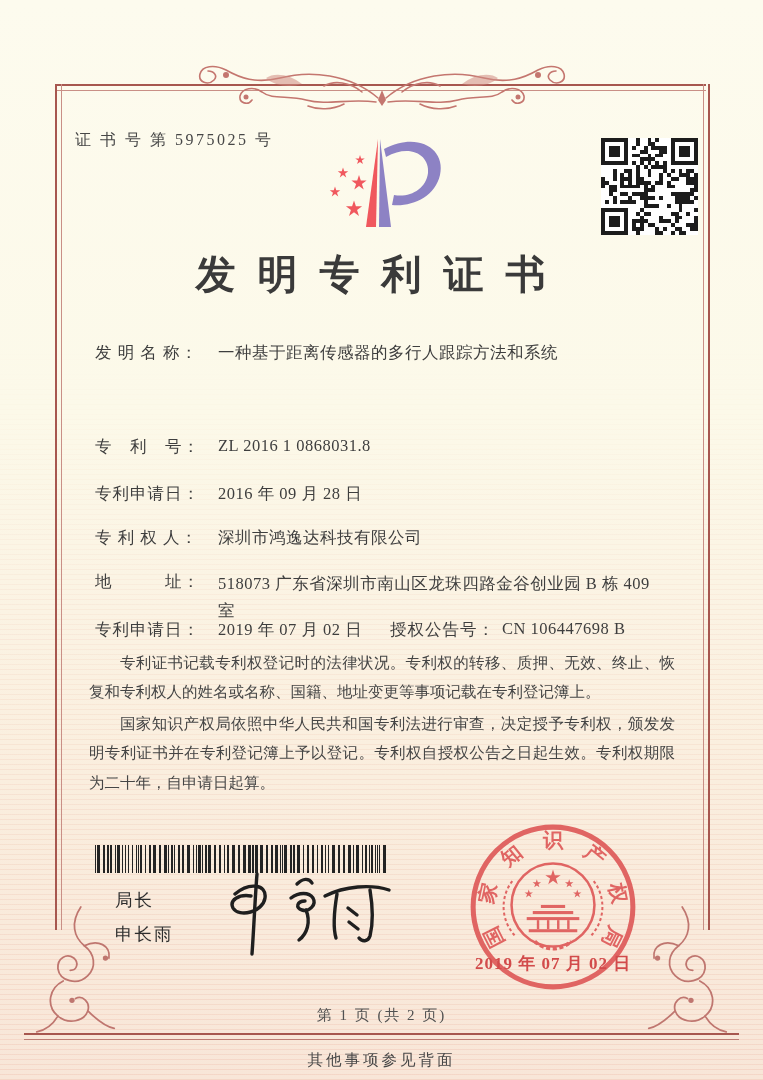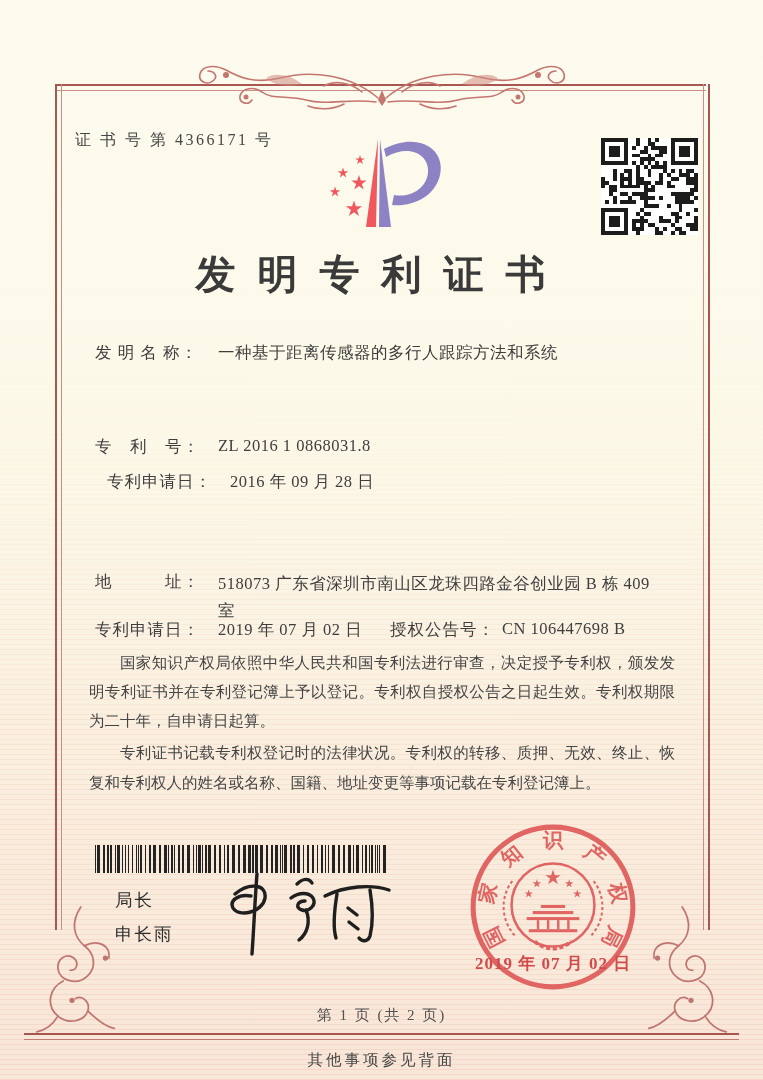--- a/index.html
+++ b/index.html
@@ -86,21 +86,21 @@
         <path d="M64,44 C80,36 94,44 92,58"></path>
         <path d="M40,84 C24,92 20,112 34,124 C46,134 64,130 68,118 C71,108 62,100 54,104"></path>
         <path d="M68,118 C78,128 88,136 98,138"></path>
         <path d="M34,124 C28,134 20,140 10,142"></path>
         <circle cx="88" cy="58" r="3" fill="#b96a64" stroke="none"></circle>
         <circle cx="50" cy="106" r="3" fill="#b96a64" stroke="none"></circle>
       </g>
     </svg>
   </div>
 
-  <div class="abs cert-no">证 书 号 第 4366171 号</div>
+  <div class="abs cert-no">证 书 号 第 5975025 号</div>
 
   <div class="abs" style="left:326px; top:127px;">
     <svg width="130" height="113" viewBox="0 0 130 113">
       <defs>
         <path id="star5" d="M0,-1 L0.225,-0.31 L0.951,-0.31 L0.363,0.118 L0.588,0.809 L0,0.382 L-0.588,0.809 L-0.363,0.118 L-0.951,-0.31 L-0.225,-0.31 Z"></path>
       </defs>
       <g fill="#f0585e">
         <use href="#star5" transform="translate(34,33) scale(5)"></use>
         <use href="#star5" transform="translate(17,46) scale(5.5)"></use>
         <use href="#star5" transform="translate(33,56) scale(8)"></use>
@@ -324,36 +324,39 @@
   </div>
 
   <div class="abs title">发明专利证书</div>
 
   <div class="frow" style="top:342px;">
     <span class="flabel">发 明 名 称：</span><span class="fval">一种基于距离传感器的多行人跟踪方法和系统</span>
   </div>
   <div class="frow" style="top:436px;">
     <span class="flabel">专　利　号：</span><span class="fval">ZL 2016 1 0868031.8</span>
   </div>
-  <div class="frow" style="top:471px;margin-left:12px;">
+  <div class="frow" style="top:483px;">
     <span class="flabel">专利申请日：</span><span class="fval">2016 年 09 月 28 日</span>
+  </div>
+  <div class="frow" style="top:527px;">
+    <span class="flabel">专 利 权 人：</span><span class="fval">深圳市鸿逸达科技有限公司</span>
   </div>
   <div class="frow" style="top:571px;">
     <span class="flabel">地　　　址：</span><span class="fval addr-val"><span>518073 广东省深圳市南山区龙珠四路金谷创业园 B 栋 409</span><br><span>室</span></span>
   </div>
   <div class="frow" style="top:619px; width:600px;">
     <span class="flabel">专利申请日：</span><span class="fval">2019 年 07 月 02 日</span>
     <span class="grant2">
       <span class="flabel">授权公告号：</span><span class="fval">CN 106447698 B</span>
     </span>
   </div>
 
   <div class="abs paras">
+    <p>专利证书记载专利权登记时的法律状况。专利权的转移、质押、无效、终止、恢复和专利权人的姓名或名称、国籍、地址变更等事项记载在专利登记簿上。</p>
     <p>国家知识产权局依照中华人民共和国专利法进行审查，决定授予专利权，颁发发明专利证书并在专利登记簿上予以登记。专利权自授权公告之日起生效。专利权期限为二十年，自申请日起算。</p>
-    <p>专利证书记载专利权登记时的法律状况。专利权的转移、质押、无效、终止、恢复和专利权人的姓名或名称、国籍、地址变更等事项记载在专利登记簿上。</p>
   </div>
 
   <div class="abs" style="left:95px; top:845px;">
     <svg id="barcode" width="293" height="28" viewBox="0 0 293 28" style="shape-rendering:crispEdges;">
         <rect x="0" y="0" width="1" height="28" fill="#232323"></rect>
         <rect x="2" y="0" width="3" height="28" fill="#232323"></rect>
         <rect x="8" y="0" width="2" height="28" fill="#232323"></rect>
         <rect x="12" y="0" width="2" height="28" fill="#232323"></rect>
         <rect x="15" y="0" width="2" height="28" fill="#232323"></rect>
         <rect x="20" y="0" width="1" height="28" fill="#232323"></rect>

